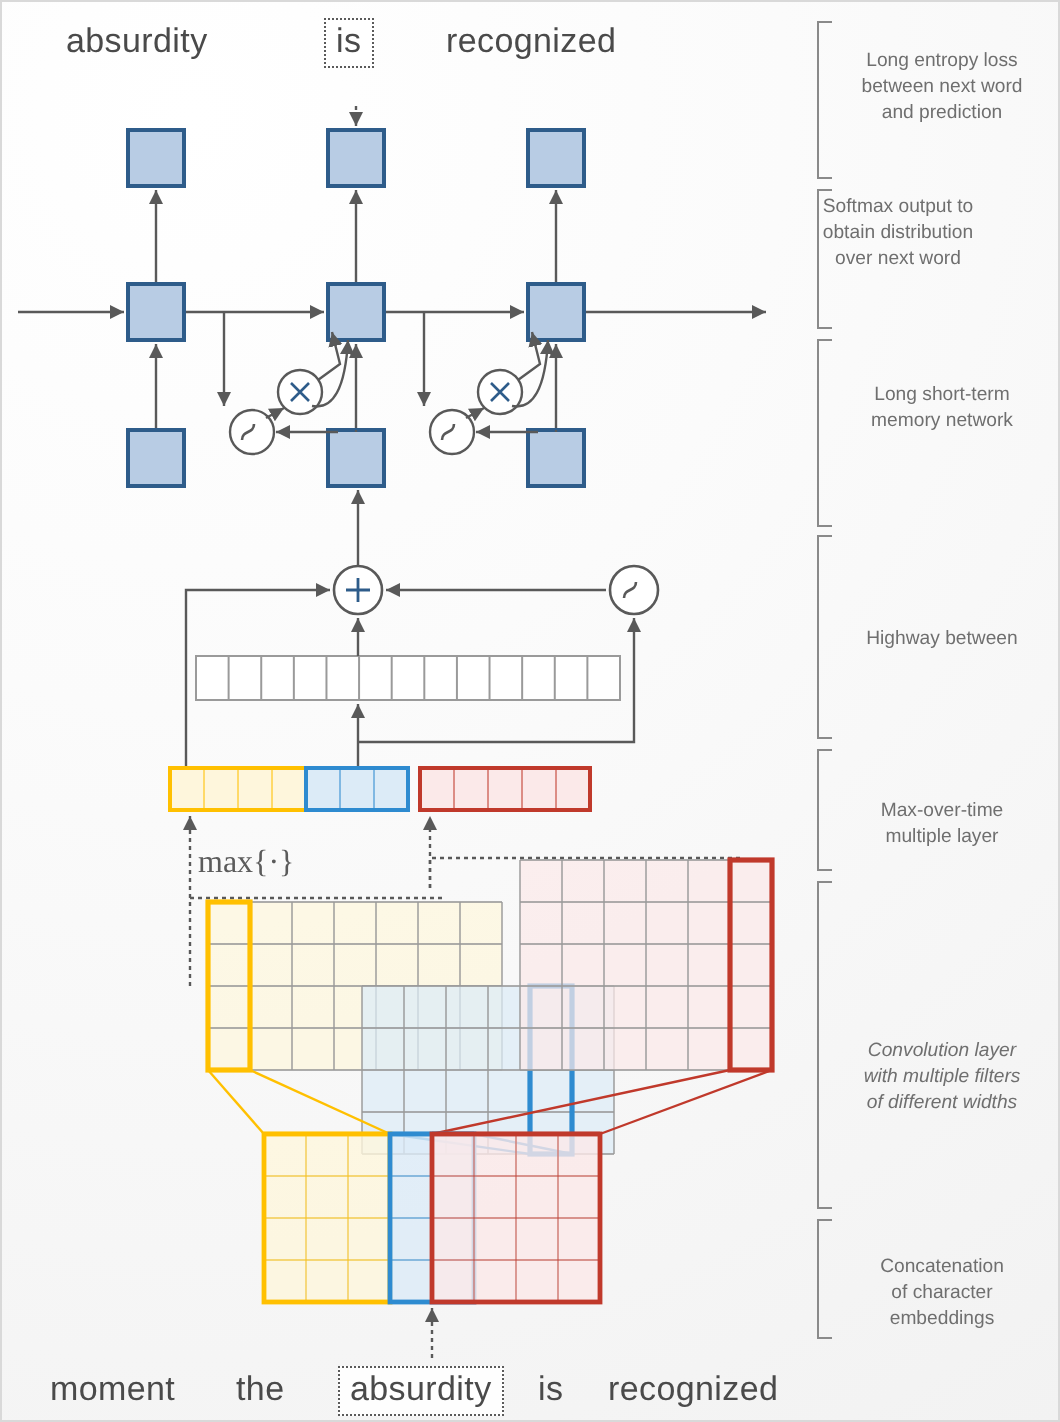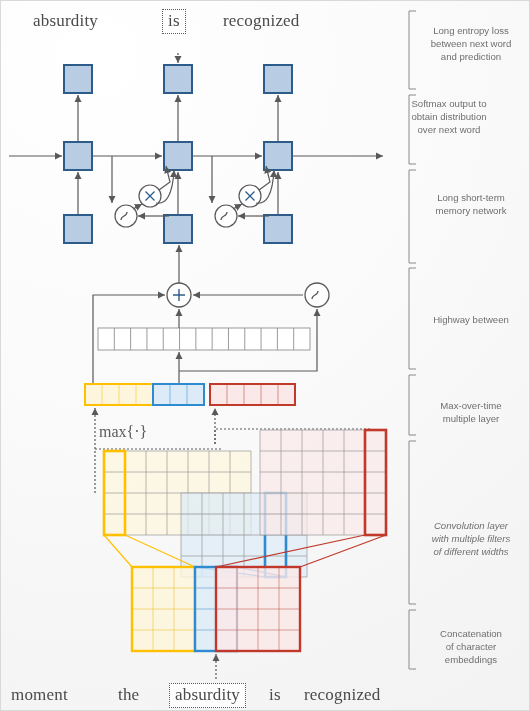--- a/index.html
+++ b/index.html
@@ -12,21 +12,21 @@
     position:absolute;left:0;top:0;width:530px;height:711px;
     background:
       radial-gradient(circle at 18% 8%, #ffffff 0%, #fbfbfb 38%, #f2f2f2 100%);
     border:1px solid #d9d9d9;
     box-sizing:border-box;
     overflow:hidden;
   }
   .svgwrap{position:absolute;left:0;top:0;width:530px;height:711px;}
   .word{
     position:absolute;
-    font-family:Liberation Serif, serif;
+    font-family:Liberation Sans, sans-serif;
     font-size:17px;
     color:#4a4a4a;
     white-space:nowrap;
     letter-spacing:.2px;
   }
   .boxword{
     border:1px dotted #5a5a5a;
     padding:1px 5px 2px 5px;
     background:rgba(255,255,255,.85);
   }
@@ -251,21 +251,21 @@
         <polyline points="415,609 408,609 408,668 415,668" fill="none" stroke="#8a8a8a" stroke-width="1" marker-end="null" stroke-dasharray="null"></polyline>
       </g>
   </svg>
 
   <div id="topwords">
       <div class="word" style="left: 32px; top: 10px;">absurdity</div>
       <div class="word boxword" style="left: 161px; top: 8px;">is</div>
       <div class="word" style="left: 222px; top: 10px;">recognized</div>
     </div>
   <div id="botwords">
-      <div class="word" style="left: 10px; top: 684px;">moment</div>
+      <div class="word" style="left: 24px; top: 684px;">moment</div>
       <div class="word" style="left: 117px; top: 684px;">the</div>
       <div class="word boxword" style="left: 168px; top: 682px;">absurdity</div>
       <div class="word" style="left: 268px; top: 684px;">is</div>
       <div class="word" style="left: 303px; top: 684px;">recognized</div>
     </div>
   <div id="annos">
       <div class="anno" style="left: 418px; top: 23px; width: 104px;">Long entropy loss
 between next word
 and prediction</div>
       <div class="anno" style="left: 396px; top: 96px; width: 104px;">Softmax output to

